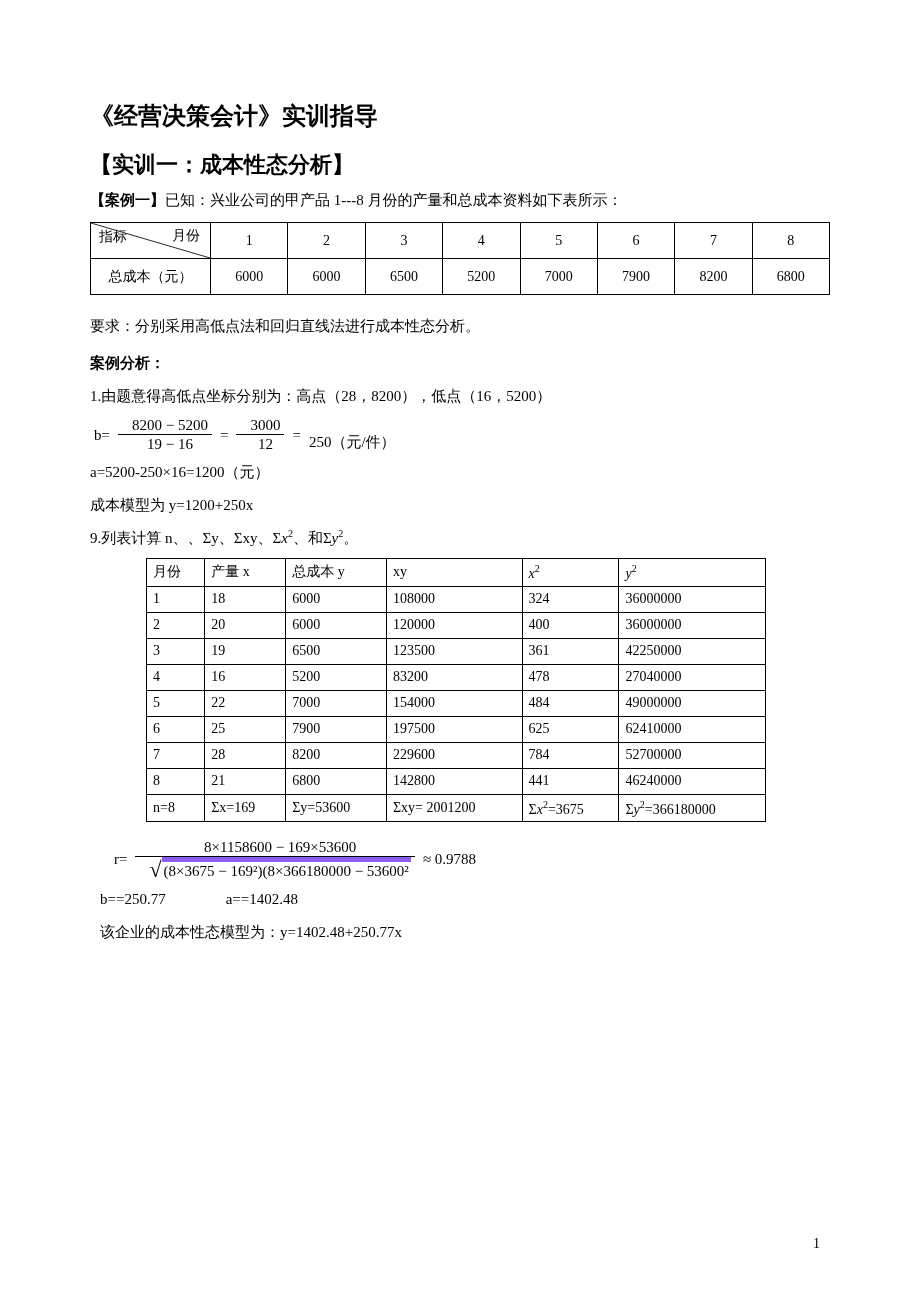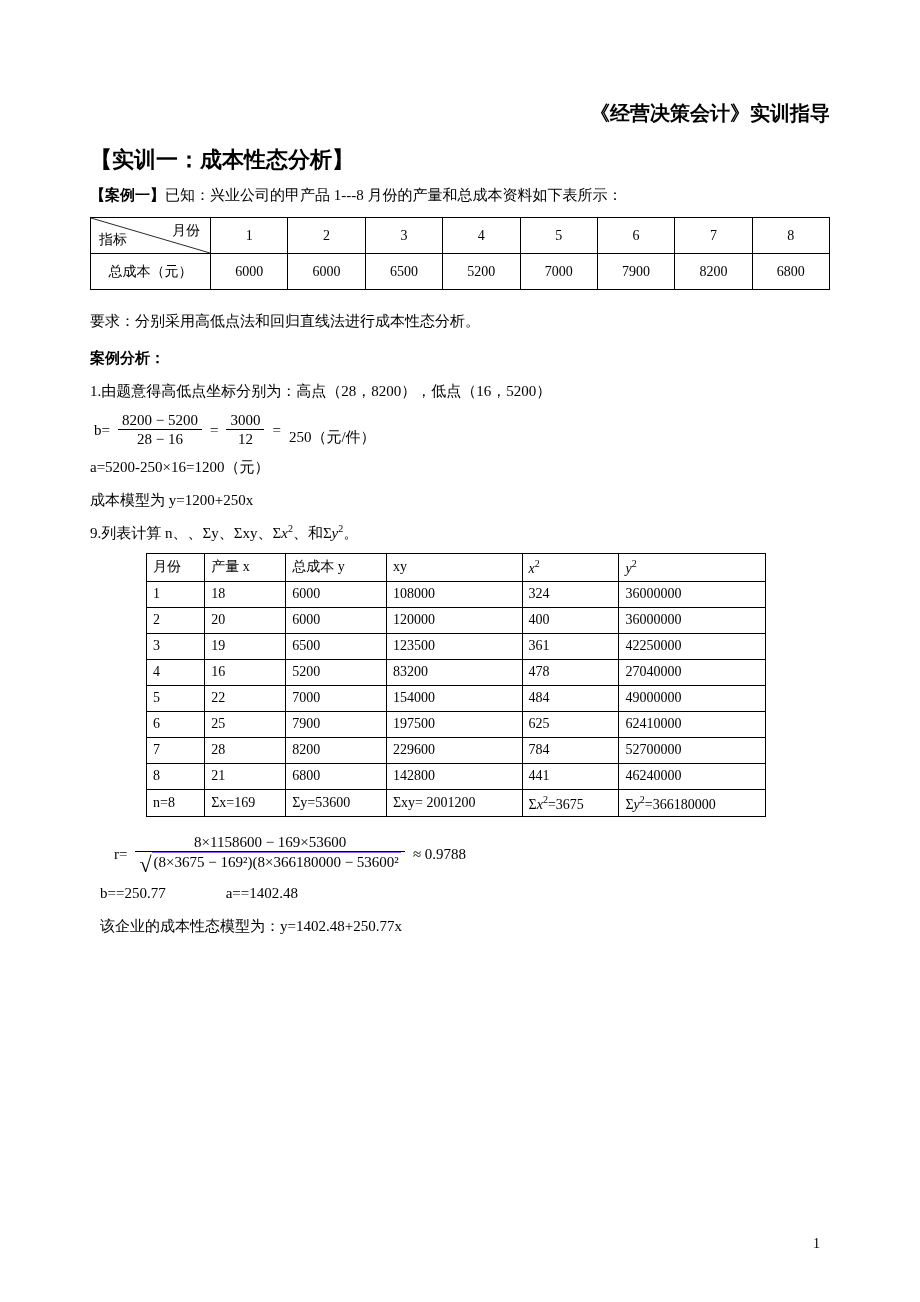--- a/index.html
+++ b/index.html
@@ -7,22 +7,22 @@
       font-family: "SimSun", "Songti SC", serif;
       font-size: 15px;
       background: #fff;
       width: 920px;
       min-height: 1302px;
       padding: 100px 90px 40px 90px;
       color: #000;
       position: relative;
     }
     .title {
-      text-align: right;
-      font-size: 20px;
+      text-align: left;
+      font-size: 24px;
       font-weight: bold;
       margin-bottom: 18px;
     }
     .subtitle {
       font-size: 22px;
       font-weight: bold;
       margin-bottom: 8px;
     }
     .case-intro { margin-bottom: 10px; line-height: 1.6; }
     .bold { font-weight: bold; }
@@ -31,37 +31,37 @@
       border: 1px solid #000;
       text-align: center;
       vertical-align: middle;
       padding: 8px 4px;
       font-size: 14px;
       height: 36px;
     }
     .diag-cell { position: relative; height: 50px; width: 120px; padding: 0; }
     .diag-cell svg { position: absolute; top: 0; left: 0; }
     .diag-top { position: absolute; top: 4px; right: 10px; font-size: 14px; }
-    .diag-bot { position: absolute; bottom: 4px; left: 8px; font-size: 14px; }
+    .diag-bot { position: absolute; bottom: 12px; left: 8px; font-size: 14px; }
     .para { margin: 6px 0; line-height: 1.8; }
     .section-label { font-weight: bold; margin-top: 10px; }
     .frac-line {
       display: flex;
       align-items: center;
       margin: 4px 0 6px 0;
       line-height: 1.2;
     }
     .frac {
       display: inline-flex;
       flex-direction: column;
       align-items: center;
       margin: 0 4px;
       vertical-align: middle;
     }
-    .frac .num, .frac .den { padding: 0 4px; white-space: nowrap; }
+    .frac .num, .frac .den { padding: 0 4px; white-space: nowrap; margin-left: 10px; }
     .frac .bar { width: 100%; border-top: 1px solid #000; }
     .eqseg { display: inline-block; padding: 0 4px; }
     .sup { font-size: 10px; vertical-align: super; }
     table.t2 { border-collapse: collapse; margin: 4px 0 16px 56px; width: 620px; }
     table.t2 td {
       border: 1px solid #000;
       padding: 4px 6px;
       font-size: 14px;
       text-align: left;
       height: 26px;
@@ -69,21 +69,21 @@
     .r-formula { margin-left: 20px; margin-top: 10px; }
     .page-num { position: absolute; bottom: 50px; right: 100px; font-size: 14px; }
     .indent { padding-left: 10px; }
     .sqrt-wrap { display: inline-flex; align-items: stretch; }
     .sqrt-sym {
       display: inline-block;
       font-size: 22px;
       line-height: 1;
       transform: translateY(2px);
     }
-    .sqrt-body { border-top: 1px solid #8b5cf6; padding: 0 2px; }
+    .sqrt-body { border-top: 5px solid #8b5cf6; padding: 0 2px; }
   </style>
 </head>
 <body>
 
 <div class="title">《经营决策会计》实训指导</div>
 <div class="subtitle">【实训一：成本性态分析】</div>
 <div class="case-intro">
   <span class="bold">【案例一】</span><span>已知：兴业公司的甲产品 1---8 月份的产量和总成本资料如下表所示：</span>
 </div>
 
@@ -122,21 +122,21 @@
 
 <div class="para">要求：分别采用高低点法和回归直线法进行成本性态分析。</div>
 <div class="para section-label">案例分析：</div>
 <div class="para">1.由题意得高低点坐标分别为：高点（28，8200），低点（16，5200）</div>
 
 <div class="frac-line">
   <span class="eqseg">b=</span>
   <span class="frac">
     <span class="num">8200 − 5200</span>
     <span class="bar"></span>
-    <span class="den">28 − 16</span>
+    <span class="den">19 − 16</span>
   </span>
   <span class="eqseg">=</span>
   <span class="frac">
     <span class="num">3000</span>
     <span class="bar"></span>
     <span class="den">12</span>
   </span>
   <span class="eqseg">=</span>
   <span class="eqseg" style="align-self:flex-end;padding-bottom:2px">250（元/件）</span>
 </div>

